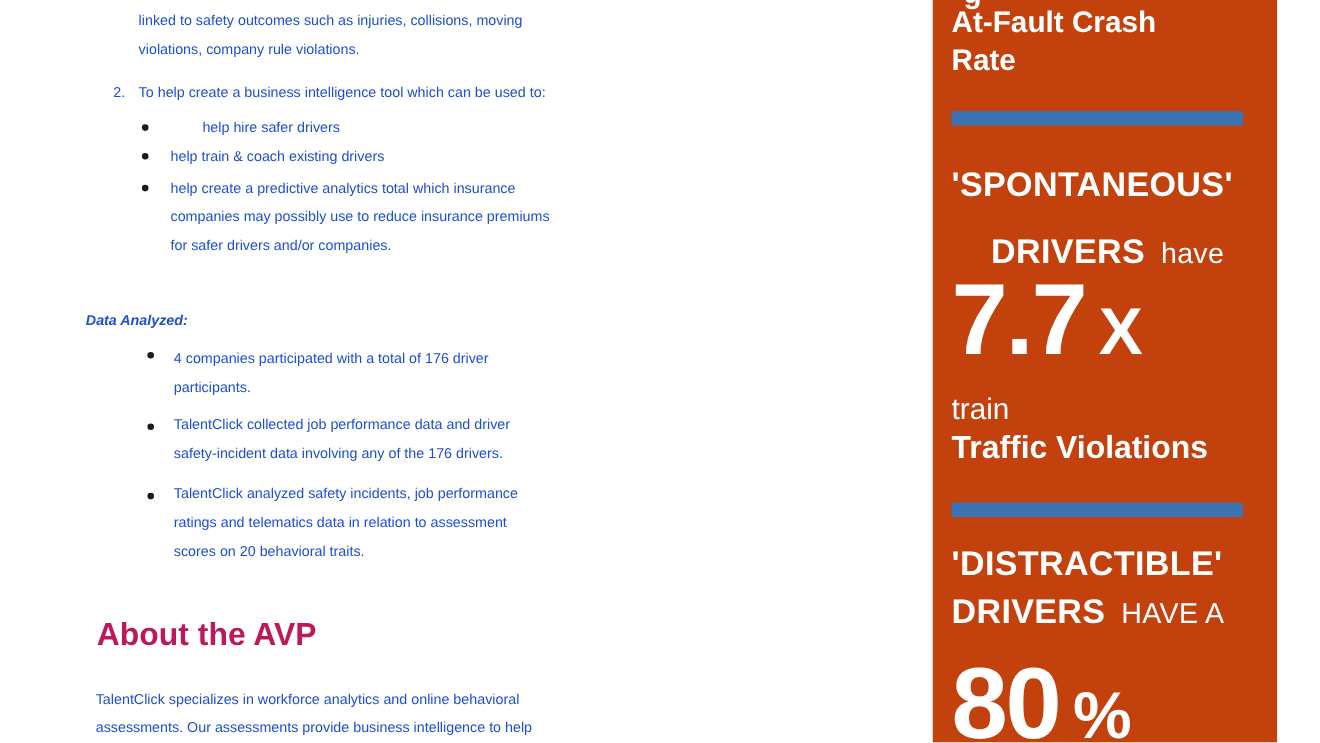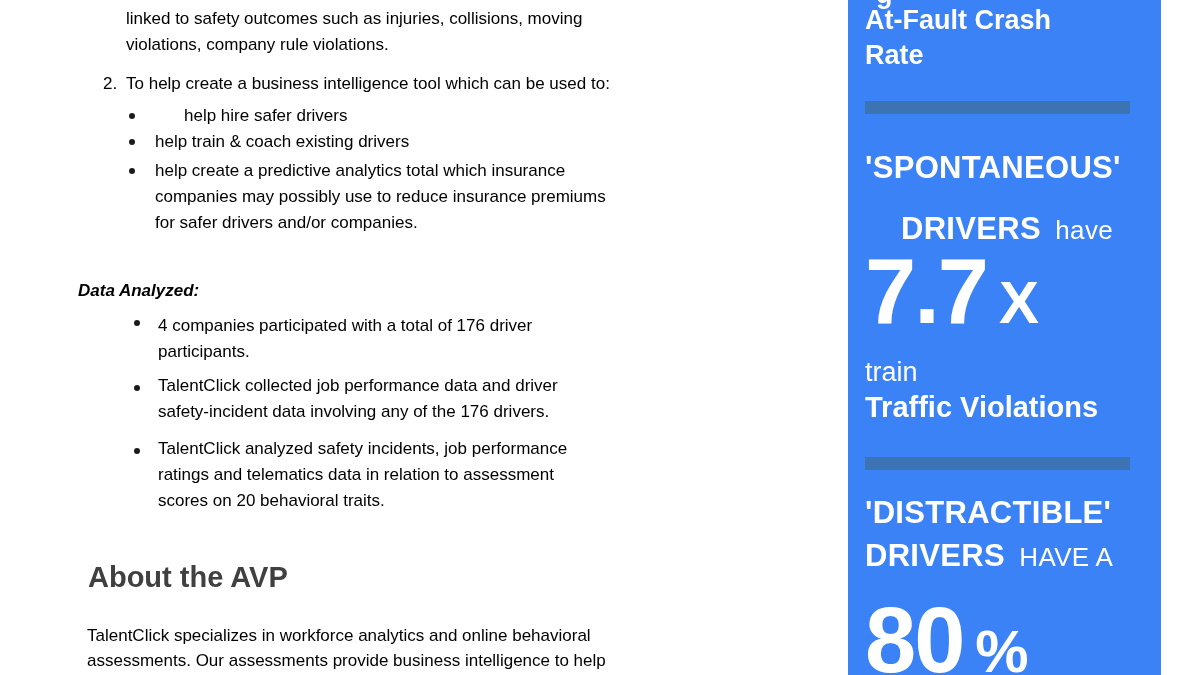--- a/index.html
+++ b/index.html
@@ -5,35 +5,35 @@
   html,body{margin:0;padding:0;}
   body{
     width:1200px;height:675px;background:#ffffff;
     font-family:"Liberation Sans",sans-serif;position:relative;overflow:hidden;
   }
   .page{position:absolute;left:0;top:0;width:1200px;height:675px;overflow:hidden;background:#ffffff;}
 
   
   .ln{
     position:absolute;white-space:nowrap;
-    font-size:17px;line-height:26px;height:26px;color:#000000;
+    font-size:13px;line-height:26px;height:26px;color:#1d4ed8;
   }
   .blt{
     position:absolute;width:6px;height:6px;border-radius:50%;background:#1b1b1d;
   }
   .da-head{font-weight:bold;font-style:italic;}
   .about-head{
     position:absolute;white-space:nowrap;
-    font-weight:bold;font-size:29px;line-height:32px;color:#404040;
+    font-weight:bold;font-size:29px;line-height:32px;color:#be185d;
   }
 
   
   .sidebar{
     position:absolute;left:848px;top:0;width:313px;height:675px;
-    background:#3b82f6;overflow:hidden;color:#ffffff;
+    background:#c2410c;overflow:hidden;color:#ffffff;
   }
   .sb{position:absolute;left:17px;white-space:nowrap;}
   .sb-title{font-weight:bold;font-size:27px;line-height:35px;}
   .sb-name{font-weight:bold;font-size:31px;line-height:40px;letter-spacing:0.3px;}
   .sb-light{font-weight:normal;font-size:26px;letter-spacing:0.3px;}
   .sb-more{font-weight:normal;font-size:27px;line-height:30px;}
   .sb-metric{font-weight:bold;font-size:29px;line-height:32px;}
   .sb-big{font-size:92px;line-height:1;font-weight:700;letter-spacing:-2px;}
   .sb-big .unit{font-size:60px;letter-spacing:0;margin-left:12px;}
   .bar{position:absolute;left:17px;width:265px;height:13px;background:#3c73b3;}

